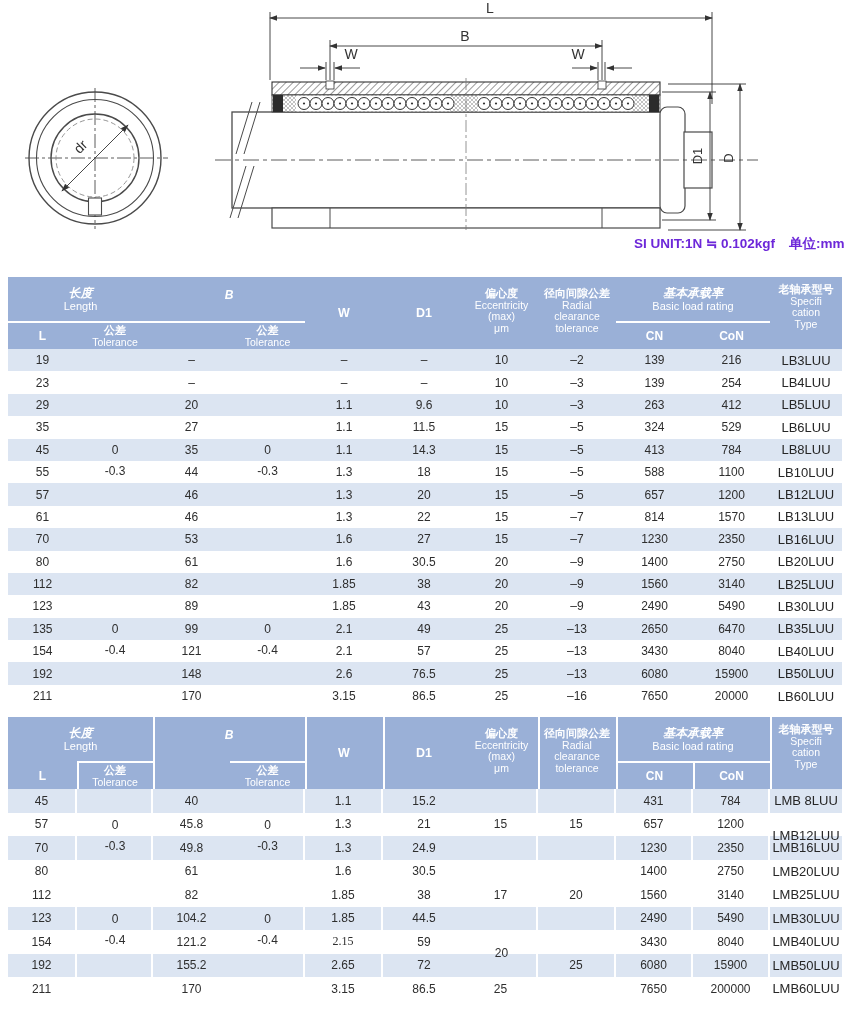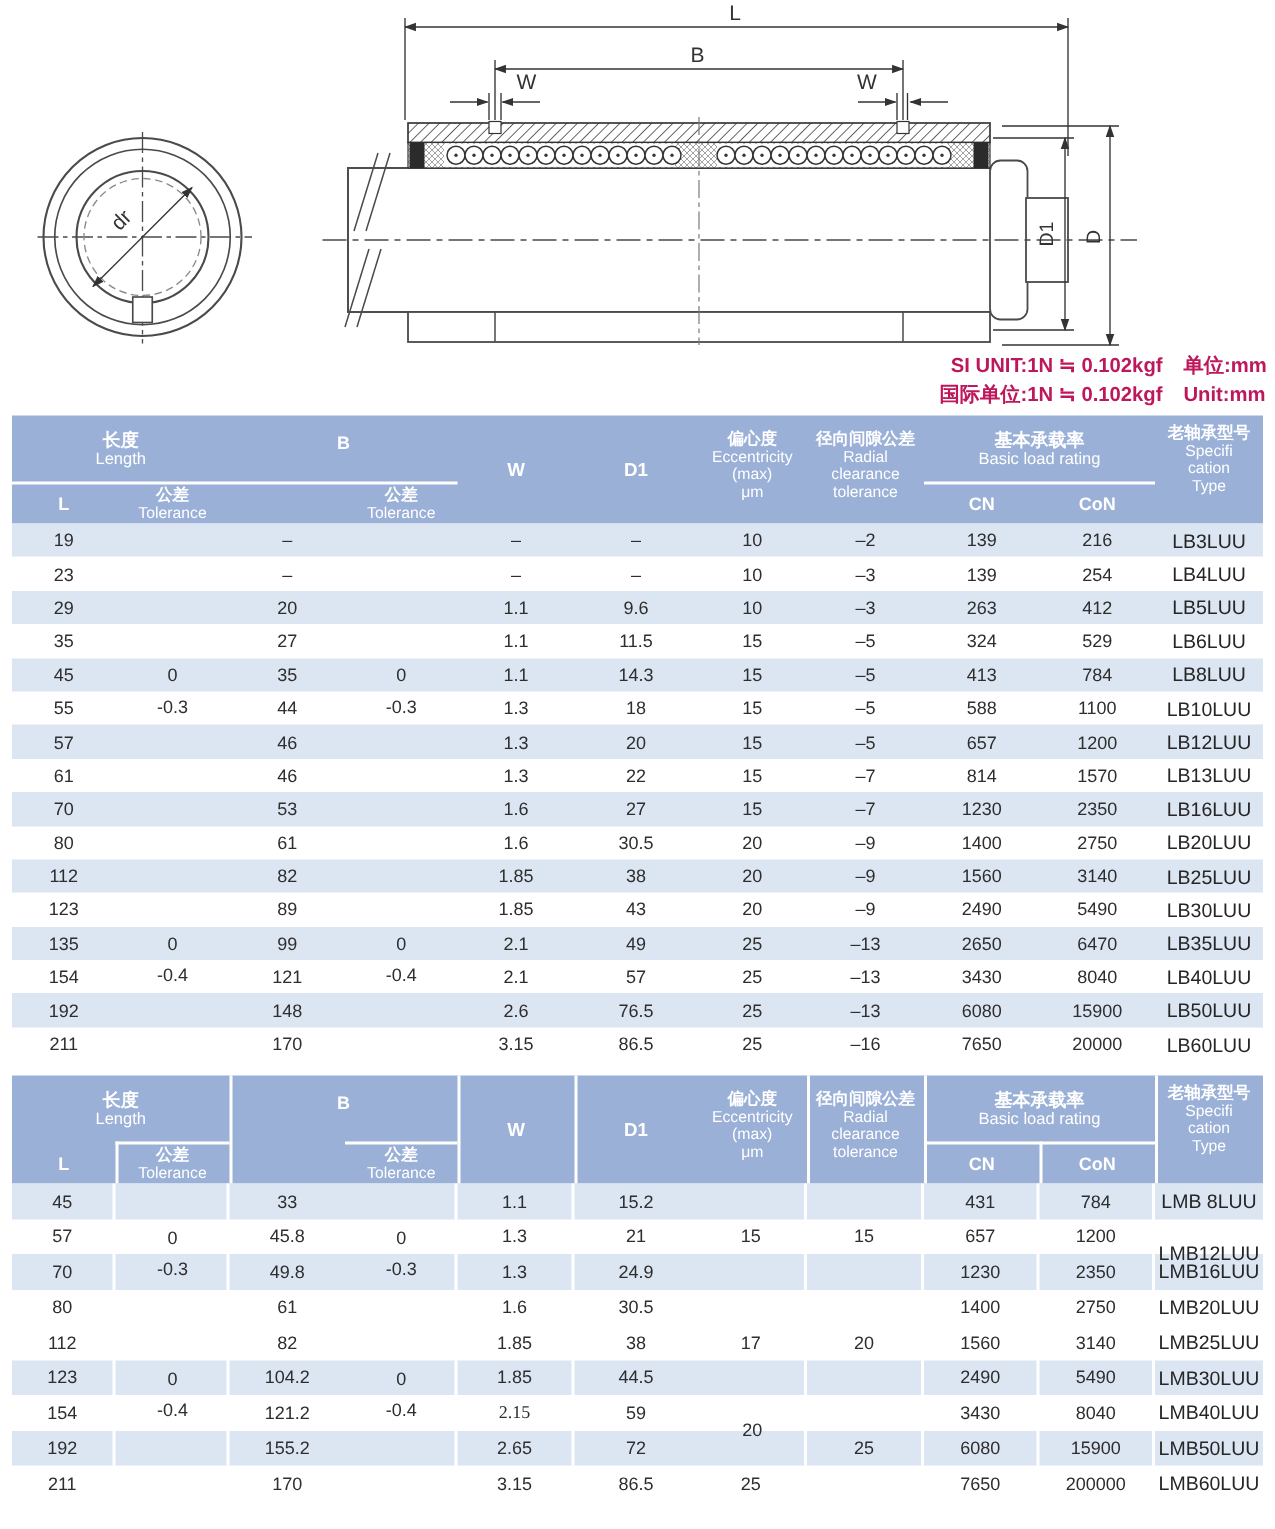--- a/index.html
+++ b/index.html
@@ -1,32 +1,32 @@
 <!DOCTYPE html>
 <html><head>
 <meta charset="utf-8">
 <style>
   html,body{margin:0;padding:0;background:#fff;}
   .page{position:relative;width:850px;height:1019px;background:#fff;
         font-family:"Liberation Sans",sans-serif;overflow:hidden;}
   svg text{font-family:"Liberation Sans",sans-serif;}
 
   
-  .notes{position:absolute;top:234px;right:5px;color:#be185d;}
+  .notes{position:absolute;top:234px;right:5px;color:#6d28d9;}
   .note-row{display:flex;justify-content:flex-end;align-items:baseline;gap:14px;
             font-size:13.5px;font-weight:700;line-height:19px;}
   .note-unit{width:56px;text-align:left;}
 
   
   .tbl{position:absolute;left:8px;width:834px;}
   #t1{top:277px;}
   #t2{top:717px;}
   .thead{position:relative;height:72px;background:#9ab0d7;color:#fff;}
   .hgroup,.hsub,.hmid,.hstack{position:absolute;text-align:center;}
-  .hz{font-size:12px;font-weight:bold;line-height:14px;}
+  .hz{font-size:12px;font-weight:bold;line-height:14px;font-style:italic;}
   .he{font-size:11px;line-height:13px;}
   .hes{font-size:10.5px;line-height:11.5px;}
   .hzs{font-size:11px;font-weight:bold;line-height:12.5px;}
   .hmid{top:0;height:72px;display:flex;align-items:center;justify-content:center;
         font-size:12.5px;font-weight:bold;}
   .hsub{top:46px;height:26px;display:flex;flex-direction:column;justify-content:center;}
   .hsub.one{font-size:12px;font-weight:bold;}
   .hline{position:absolute;top:44px;height:2px;background:#fff;}
   .vb{position:absolute;top:0;bottom:0;width:2px;background:#fff;}
   .vb.half{top:44px;}
@@ -205,24 +205,20 @@
       <text x="733" y="158" transform="rotate(-90 733 158)" font-size="13" fill="#333" text-anchor="middle">D</text>
     </g>
   </svg>
 
   
   <div class="notes">
     <div class="note-row">
       <span>SI UNIT:1N ≒ 0.102kgf</span>
       <span class="note-unit">单位:mm</span>
     </div>
-    <div class="note-row">
-      <span>国际单位:1N ≒ 0.102kgf</span>
-      <span class="note-unit">Unit:mm</span>
-    </div>
   </div>
 
   
   <div class="tbl" id="t1">
     <div class="thead">
       <div class="hgroup" style="left:0;width:145px;top:9px">
         <div class="hz">长度</div>
         <div class="he">Length</div>
       </div>
       <div class="hline" style="left:0;width:297px"></div>
@@ -557,21 +553,21 @@
       <div class="vb" style="left:530px"></div>
       <div class="vb" style="left:608px"></div>
       <div class="vb" style="left:762px"></div>
       <div class="vb half" style="left:69px"></div>
       <div class="vb half" style="left:685px"></div>
     </div>
     <div class="tbody">
         <div class="row shade" style="height: 23.5px;">
           <div class="cell" style="width: 69px; border-right: 2px solid rgb(255, 255, 255);">45</div>
           <div class="cell" style="width: 76px; border-right: 2px solid rgb(255, 255, 255);"></div>
-          <div class="cell" style="width: 77px;">33</div>
+          <div class="cell" style="width: 77px;">40</div>
           <div class="cell" style="width: 75px; border-right: 2px solid rgb(255, 255, 255);"></div>
           <div class="cell" style="width: 78px; border-right: 2px solid rgb(255, 255, 255);">1.1</div>
           <div class="cell" style="width: 82px;">15.2</div>
           <div class="cell" style="width: 73px; border-right: 2px solid rgb(255, 255, 255);"></div>
           <div class="cell" style="width: 78px; border-right: 2px solid rgb(255, 255, 255);"></div>
           <div class="cell" style="width: 77px; border-right: 2px solid rgb(255, 255, 255);">431</div>
           <div class="cell" style="width: 77px; border-right: 2px solid rgb(255, 255, 255);">784</div>
           <div class="cell type-cell" style="width: 72px;">LMB 8LUU</div>
         </div>
         <div class="row" style="height: 23.5px;">

